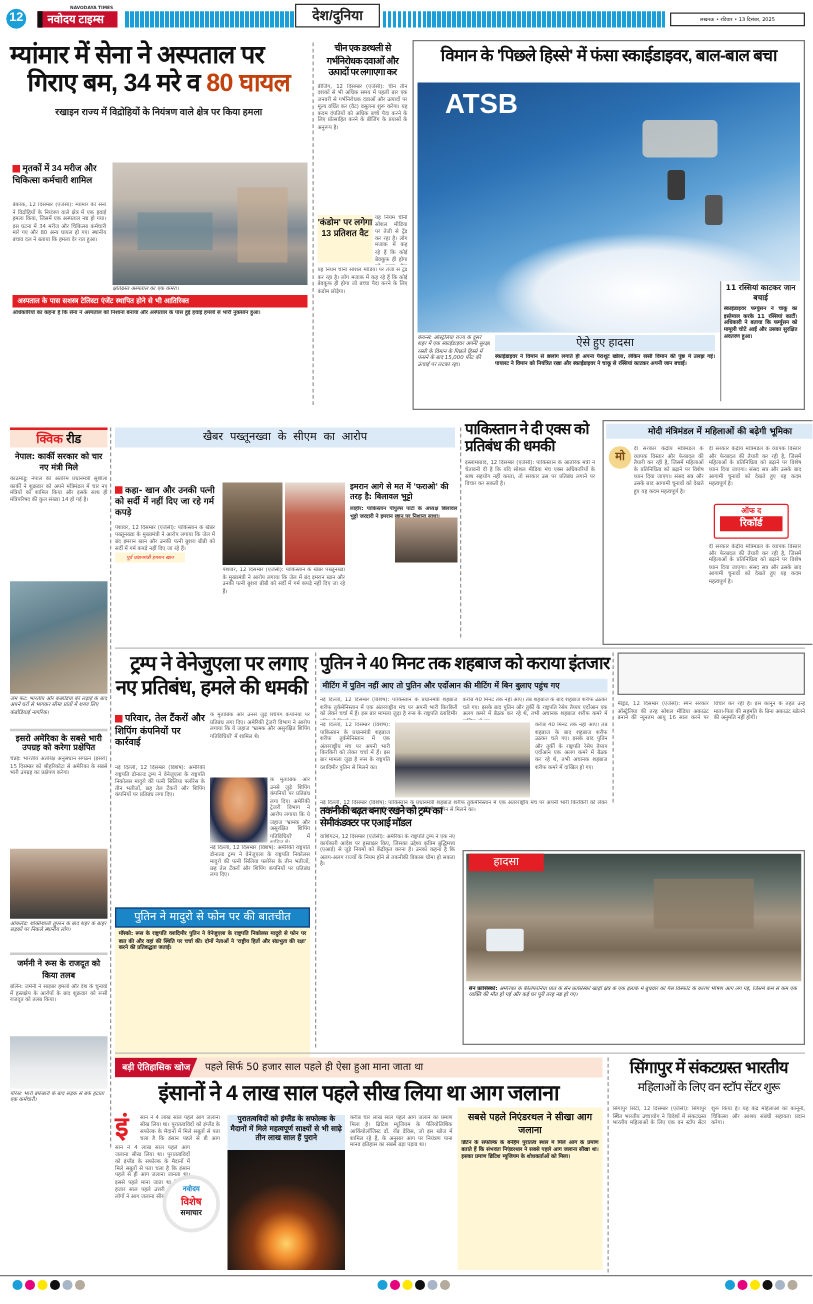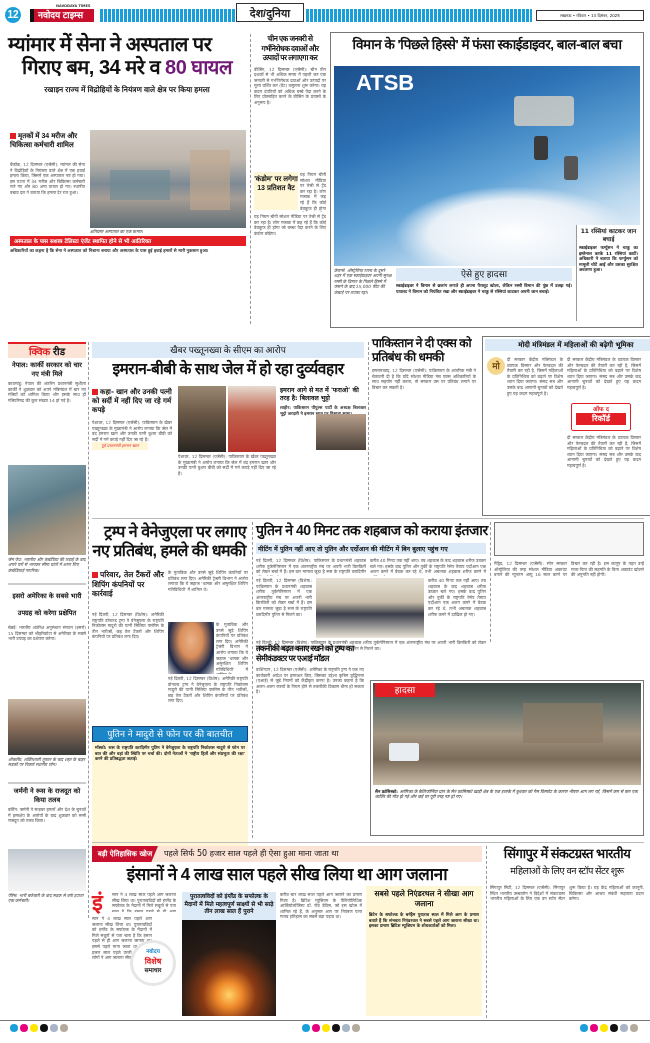--- a/index.html
+++ b/index.html
@@ -21,37 +21,37 @@
   <div class="abs" style="left:56px;top:4px;font-size:3.5px;color:#333;font-weight:bold">NAVODAYA TIMES</div>
   <div class="abs" style="left:30px;top:9px;width:64px;height:13px;background:#c8102e;color:#fff;font-size:9px;font-weight:bold;line-height:13px;padding-left:4px;font-family:'Liberation Sans',sans-serif;border-left:4px solid #111">नवोदय टाइम्स</div>
   <div class="abs dots" style="left:100px;top:9px;width:136px;height:13px"></div>
   <div class="abs" style="left:236px;top:3px;width:68px;height:19px;border:1px solid #333;background:#fff;text-align:center;font-size:11px;font-weight:bold;line-height:19px;font-family:'Liberation Sans',sans-serif">देश/दुनिया</div>
   <div class="abs dots" style="left:306px;top:9px;width:226px;height:13px"></div>
   <div class="abs" style="left:536px;top:10px;width:108px;height:11px;border:1px solid #333;font-size:4px;line-height:10px;text-align:center;color:#111">लखनऊ • रविवार • 13 दिसंबर, 2025</div>
 </div>
 
 <div class="abs" style="left:8px;top:34px;width:238px;height:205px">
   <div class="hl" style="font-size:20px;">म्यांमार में सेना ने अस्पताल पर</div>
-  <div class="hl" style="font-size:20px;text-align:center;margin-top:2px"><span>गिराए बम, 34 मरे व </span><span style="color:#701a75">80 घायल</span></div>
+  <div class="hl" style="font-size:20px;text-align:center;margin-top:2px"><span>गिराए बम, 34 मरे व </span><span style="color:#c2410c">80 घायल</span></div>
   <div style="font-size:7.5px;text-align:center;margin-top:6px;font-weight:bold;color:#222;font-family:'Liberation Sans',sans-serif">रखाइन राज्य में विद्रोहियों के नियंत्रण वाले क्षेत्र पर किया हमला</div>
 </div>
 <div class="abs" style="left:10px;top:131px;width:75px;font-size:7px;font-weight:bold;line-height:9px;color:#111;font-family:'Liberation Sans',sans-serif"><span class="redsq"></span><span>मृतकों में 34 मरीज और चिकित्सा कर्मचारी शामिल</span></div>
 <div class="abs body-txt" style="left:10px;top:162px;width:75px;height:60px">बैंकॉक, 12 दिसम्बर (एजेंसी): म्यांमार की सेना ने विद्रोहियों के नियंत्रण वाले क्षेत्र में एक हवाई हमला किया, जिसमें एक अस्पताल नष्ट हो गया। इस घटना में 34 मरीज और चिकित्सा कर्मचारी मारे गए और 80 अन्य घायल हो गए। स्थानीय बचाव दल ने बताया कि हमला देर रात हुआ।</div>
 <div class="abs photo" style="left:90px;top:130px;width:156px;height:98px;background:linear-gradient(180deg,#cfc8c0 0%,#bfb6ac 30%,#7d8a94 55%,#a69d96 70%,#5e6d74 100%)">
   <div class="abs" style="left:20px;top:40px;width:60px;height:30px;background:#6d8a96;opacity:.6"></div>
   <div class="abs" style="left:100px;top:20px;width:40px;height:60px;background:#c3a98e;opacity:.6"></div>
 </div>
 <div class="abs cap" style="left:90px;top:229px;width:156px">क्षतिग्रस्त अस्पताल का एक कमरा।</div>
 <div class="abs" style="left:10px;top:236px;width:236px;height:10px;background:#e31e24;color:#fff;font-size:5.5px;font-weight:bold;line-height:10px;padding-left:4px;white-space:nowrap;overflow:hidden">अस्पताल के पास सशस्त्र टेलिस्टा एंजेंट स्थापित होने से भी आतिरिक्त</div>
 <div class="abs body-txt" style="left:10px;top:248px;width:236px;height:28px;font-weight:bold;color:#333">अधिकारियों का कहना है कि सेना ने अस्पताल को निशाना बनाया और अस्पताल के पास हुई हवाई हमलों से भारी नुकसान हुआ।</div>
 
 <div class="abs vrule" style="left:250px;top:34px;height:290px"></div>
 
 <div class="abs" style="left:254px;top:34px;width:72px">
-  <div class="hl" style="font-size:7.5px;text-align:center;line-height:9.5px;font-weight:bold">चीन एक जनवरी से गर्भनिरोधक दवाओं और उत्पादों पर लगाएगा कर</div>
+  <div class="hl" style="font-size:7.5px;text-align:center;line-height:9.5px;font-weight:bold">चीन एक डरथली से गर्भनिरोधक दवाओं और उत्पादों पर लगाएगा कर</div>
   <div class="body-txt" style="margin-top:4px;height:94px">बीजिंग, 12 दिसम्बर (एजेंसी): चीन तीन दशकों से भी अधिक समय में पहली बार एक जनवरी से गर्भनिरोधक दवाओं और उत्पादों पर मूल्य वर्धित कर (वैट) वसूलना शुरू करेगा। यह कदम दंपतियों को अधिक बच्चे पैदा करने के लिए प्रोत्साहित करने के बीजिंग के प्रयासों के अनुरूप है।</div>
 </div>
 <div class="abs" style="left:254px;top:172px;width:44px;height:38px;background:#fff6d6;font-size:7px;font-weight:bold;text-align:center;line-height:9px;padding-top:2px;color:#111;font-family:'Liberation Sans',sans-serif">'कंडोम' पर लगेगा 13 प्रतिशत वैट</div>
 <div class="abs body-txt" style="left:300px;top:172px;width:26px;height:40px">यह नियम चीनी सोशल मीडिया पर तेजी से ट्रेंड कर रहा है। लोग मजाक में कह रहे हैं कि कोई बेवकूफ ही होगा जो बच्चा पैदा करने के लिए कंडोम छोड़ेगा।</div>
 <div class="abs body-txt" style="left:254px;top:214px;width:72px;height:110px">यह नियम चीनी सोशल मीडिया पर तेजी से ट्रेंड कर रहा है। लोग मजाक में कह रहे हैं कि कोई बेवकूफ ही होगा जो बच्चा पैदा करने के लिए कंडोम छोड़ेगा।</div>
 
 <div class="abs" style="left:330px;top:32px;width:314px;height:296px;border:1px solid #777"></div>
 <div class="abs hl" style="left:334px;top:38px;width:306px;font-size:13.5px;text-align:center;white-space:nowrap">विमान के 'पिछले हिस्से' में फंसा स्काईडाइवर, बाल-बाल बचा</div>
 <div class="abs photo" style="left:334px;top:66px;width:306px;height:200px;background:linear-gradient(160deg,#1c4f8c 0%,#2c72b5 30%,#5fa2d6 55%,#b9d7ee 75%,#ffffff 100%)">
   <div class="abs" style="left:22px;top:4px;font-size:22px;font-weight:bold;color:#fff;font-family:'Liberation Sans',sans-serif">ATSB</div>
@@ -70,35 +70,34 @@
   <div class="body-txt" style="font-weight:bold;color:#222;height:40px;margin-top:2px">स्काईडाइवर ने विमान से छलांग लगाते ही अपना पैराशूट खोला, लेकिन रस्सी विमान की पूंछ में उलझ गई। पायलट ने विमान को नियंत्रित रखा और स्काईडाइवर ने चाकू से रस्सियां काटकर अपनी जान बचाई।</div>
 </div>
 
 <div class="abs" style="left:8px;top:342px;width:78px;height:576px">
   <div style="background:#fbe3d6;border-top:2px solid #e31e24;height:16px;text-align:center;font-size:10px;font-weight:bold;line-height:15px;font-family:'Liberation Sans',sans-serif"><span style="color:#e31e24">क्विक</span> <span style="color:#111">रीड</span></div>
   <div style="font-size:6.5px;font-weight:bold;line-height:8.5px;text-align:center;margin-top:3px;color:#111">नेपाल: कार्की सरकार को चार नए मंत्री मिले</div>
   <div class="body-txt" style="margin-top:3px;height:80px">काठमांडू: नेपाल की अंतरिम प्रधानमंत्री सुशीला कार्की ने शुक्रवार को अपने मंत्रिमंडल में चार नए मंत्रियों को शामिल किया और इसके साथ ही मंत्रिपरिषद की कुल संख्या 14 हो गई है।</div>
   <div class="photo" style="width:78px;height:90px;margin-top:4px;background:linear-gradient(160deg,#8aa9b5 0%,#5e7d8a 40%,#9b8e7b 70%,#b8aa95 100%)"></div>
   <div class="cap" style="margin-top:2px;height:22px">जेम फेट: भारतीय और कंबोडिया की लड़ाई के बाद अपने घरों से भागकर सीमा प्रांतों में शरण लिए कंबोडियाई नागरिक।</div>
   <div style="border-top:2px solid #ccc;margin-top:4px"></div>
-  <div style="font-size:6.5px;font-weight:bold;line-height:17px;text-align:center;margin-top:3px;color:#111">इसरो अमेरिका के सबसे भारी उपग्रह को करेगा प्रक्षेपित</div>
+  <div style="font-size:6.5px;font-weight:bold;line-height:7px;text-align:center;margin-top:3px;color:#111">इसरो अमेरिका के सबसे भारी उपग्रह को करेगा प्रक्षेपित</div>
   <div class="body-txt" style="margin-top:3px;height:72px">चेन्नई: भारतीय अंतरिक्ष अनुसंधान संगठन (इसरो) 15 दिसम्बर को श्रीहरिकोटा से अमेरिका के सबसे भारी उपग्रह का प्रक्षेपण करेगा।</div>
   <div class="photo" style="width:78px;height:56px;margin-top:2px;background:linear-gradient(180deg,#c9b6a3 0%,#8a6e5a 50%,#3b3b3b 100%)"></div>
   <div class="cap" style="margin-top:2px;height:22px">ऑकलैंड: शक्तिशाली तूफान के बाद शहर के बाहर सड़कों पर निकले स्थानीय लोग।</div>
   <div style="border-top:2px solid #ccc;margin-top:3px"></div>
   <div style="font-size:6.5px;font-weight:bold;line-height:8.5px;text-align:center;margin-top:3px;color:#111">जर्मनी ने रूस के राजदूत को किया तलब</div>
   <div class="body-txt" style="margin-top:3px;height:40px">बर्लिन: जर्मनी ने साइबर हमलों और देश के चुनावों में हस्तक्षेप के आरोपों के बाद शुक्रवार को रूसी राजदूत को तलब किया।</div>
   <div class="photo" style="width:78px;height:42px;margin-top:2px;background:linear-gradient(180deg,#c0c8d0 0%,#e8eaec 60%,#f4f4f4 100%)"></div>
   <div class="cap" style="margin-top:2px;height:14px">पेरिस: भारी बर्फबारी के बाद सड़क से बर्फ हटाता एक कर्मचारी।</div>
 </div>
 <div class="abs vrule" style="left:88px;top:342px;height:576px"></div>
 
 <div class="abs" style="left:92px;top:342px;width:272px;height:128px">
-  <div style="background:#dce9f6;height:16px;text-align:center;font-size:9px;line-height:16px;color:#111;font-family:Liberation Serif, serif">खैबर पख्तूनख्वा के सीएम का आरोप</div>
-  <div class="hl" style="font-size:15.5px;text-align:center;margin-top:3px;white-space:nowrap">इमरान-बीबी के साथ जेल में हो रहा दुर्व्यवहार</div>
+  <div style="background:#dce9f6;height:16px;text-align:center;font-size:9px;line-height:16px;color:#111;font-family:Liberation Mono, monospace">खैबर पख्तूनख्वा के सीएम का आरोप</div>
 </div>
 <div class="abs" style="left:92px;top:388px;width:80px;font-size:7px;font-weight:bold;line-height:9px;color:#111"><span class="redsq"></span><span>कहा- खान और उनकी पत्नी को सर्दी में नहीं दिए जा रहे गर्म कपड़े</span></div>
 <div class="abs body-txt" style="left:92px;top:420px;width:80px;height:68px">पेशावर, 12 दिसम्बर (एजेंसी): पाकिस्तान के खैबर पख्तूनख्वा के मुख्यमंत्री ने आरोप लगाया कि जेल में बंद इमरान खान और उनकी पत्नी बुशरा बीबी को सर्दी में गर्म कपड़े नहीं दिए जा रहे हैं।</div>
 <div class="abs" style="left:92px;top:442px;width:56px;height:8px;background:#fff6d6;font-size:4px;line-height:8px;text-align:center;color:#e31e24;font-style:italic">पूर्व प्रधानमंत्री इमरान खान</div>
 <div class="abs photo" style="left:178px;top:386px;width:48px;height:66px;background:linear-gradient(180deg,#9b8872 0%,#6c5a48 40%,#2a2622 100%)"></div>
 <div class="abs photo" style="left:228px;top:386px;width:48px;height:66px;background:linear-gradient(180deg,#e6dbd0 0%,#c2614e 40%,#b5342b 100%)"></div>
 <div class="abs body-txt" style="left:178px;top:454px;width:98px;height:36px">पेशावर, 12 दिसम्बर (एजेंसी): पाकिस्तान के खैबर पख्तूनख्वा के मुख्यमंत्री ने आरोप लगाया कि जेल में बंद इमरान खान और उनकी पत्नी बुशरा बीबी को सर्दी में गर्म कपड़े नहीं दिए जा रहे हैं।</div>
 <div class="abs" style="left:280px;top:386px;width:86px">
   <div style="font-size:6.3px;font-weight:bold;line-height:8px;color:#111">इमरान आगे से मत में 'फराओ' की तरह है: बिलावल भुट्टो</div>
   <div class="abs photo" style="left:36px;top:28px;width:50px;height:36px;background:linear-gradient(180deg,#b9a08c 0%,#4b4139 100%)"></div>

